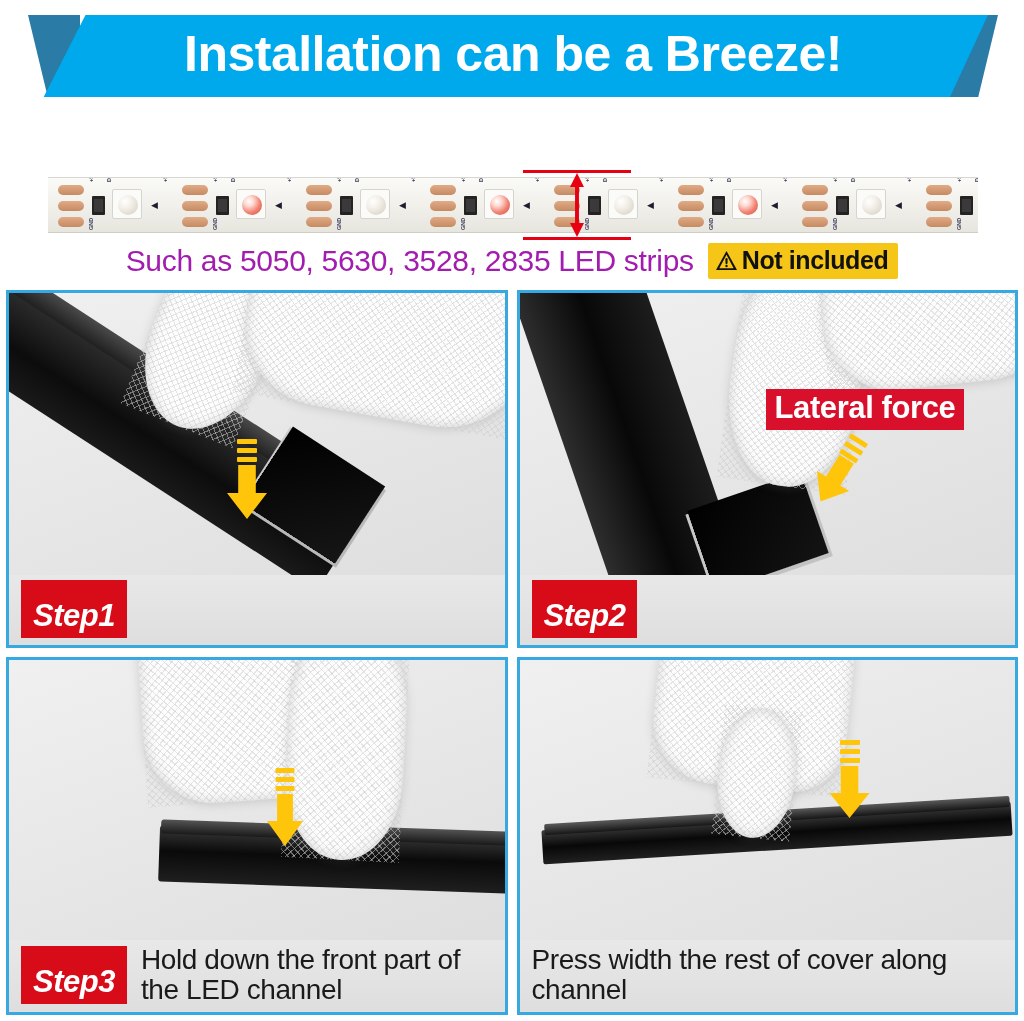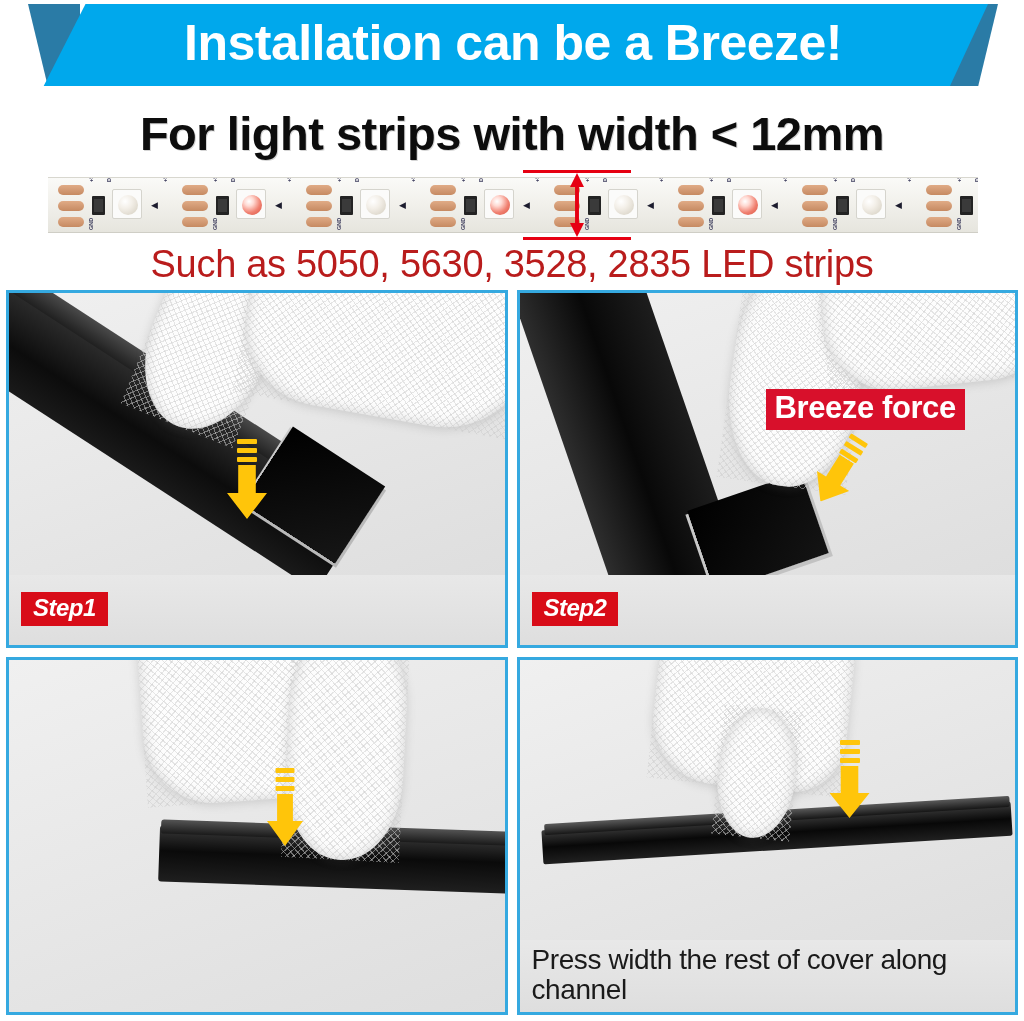--- a/index.html
+++ b/index.html
@@ -5,21 +5,21 @@
   * { box-sizing: border-box; margin: 0; padding: 0; }
   html, body {
     width: 1024px; height: 1021px;
     background: #ffffff;
     font-family: "Liberation Sans", sans-serif;
     overflow: hidden;
   }
   #page { position: relative; width: 1024px; height: 1021px; background:#fff; }
 
   
-  .banner-wrap { position:absolute; left:0; top:4px; width:1024px; height:82px; }
+  .banner-wrap { position:absolute; left:0; top:15px; width:1024px; height:82px; }
   .banner-fold-l, .banner-fold-r {
     position:absolute; top:0; width:52px; height:82px; background:#2a7ba6;
   }
   .banner-fold-l { left:28px; clip-path: polygon(0 0, 100% 0, 100% 100%, 38% 100%); }
   .banner-fold-r { right:26px; clip-path: polygon(0 0, 100% 0, 62% 100%, 0 100%); }
   .banner-main {
     position:absolute; left:38px; top:0; width:950px; height:82px;
     background:#00a8ec;
     clip-path: polygon(5.0% 0, 100% 0, 96.0% 100%, 0.6% 100%);
     display:flex; align-items:center; justify-content:center;
@@ -91,21 +91,21 @@
     position:absolute; left:50%; top:3px; bottom:3px; width:14px; margin-left:-7px;
     background:#e60012;
     clip-path: polygon(50% 0, 100% 22%, 64% 22%, 64% 78%, 100% 78%, 50% 100%, 0 78%, 36% 78%, 36% 22%, 0 22%);
   }
 
   
   .suchas-row {
     position:absolute; left:0; top:243px; width:1024px;
     display:flex; align-items:center; justify-content:center; gap:14px;
   }
-  .suchas-text { font-size:38px; color:#b91c1c; white-space:nowrap; letter-spacing:-0.3px; }
+  .suchas-text { font-size:30px; color:#a21caf; white-space:nowrap; letter-spacing:-0.3px; }
   .notinc {
     display:flex; align-items:center; gap:4px;
     background:#f5c518; padding:3px 10px 4px 7px; border-radius:2px;
   }
   .notinc-label { font-size:25px; font-weight:bold; color:#111; white-space:nowrap; letter-spacing:-0.4px; }
   .warn-tri { width:23px; height:21px; display:block; }
 
   
   .grid {
     position:absolute; left:6px; top:290px; width:1012px; height:725px;
@@ -118,22 +118,22 @@
   }
   .photo { position:relative; flex:1; overflow:hidden;
     background: linear-gradient(160deg,#f0f0f0 0%,#e8e8e8 45%,#dedede 100%); }
   .caption {
     position:relative; display:flex; align-items:center; gap:14px;
     padding:5px 10px 7px 12px; min-height:70px;
     background: linear-gradient(180deg,#e8e8e8,#dedede);
   }
   .steptag {
     flex:0 0 auto; background:#d80c18; color:#fff;
-    font-size:24px; font-weight:bold; font-style:italic;
-    padding:2px 12px 4px 12px; letter-spacing:-0.5px; white-space:nowrap;
+    font-size:31px; font-weight:bold; font-style:italic;
+    padding:18px 12px 4px 12px; letter-spacing:-0.5px; white-space:nowrap;
     line-height:1.15;
   }
   .captext { font-size:28px; color:#1a1a1a; line-height:1.08; letter-spacing:-0.4px; }
 
   
   .glove {
     position:absolute; background:#fdfdfd;
     box-shadow: 0 0 14px rgba(120,120,120,.35) inset, 0 2px 10px rgba(100,100,100,.22);
   }
   .glove-tex {
@@ -167,21 +167,20 @@
 <div id="page">
 
   <div class="banner-wrap">
     <div class="banner-fold-l"></div>
     <div class="banner-fold-r"></div>
     <div class="banner-main">
       <div class="banner-title">Installation can be a Breeze!</div>
     </div>
   </div>
 
-  <div class="subtitle">For light strips with width &lt; 12mm</div>
 
   <div class="strip-area">
     <div class="strip" id="strip-body">
         <div class="seg" style="left: 0px;">
           <div class="pads">
             <div class="pad p1"></div>
             <div class="pad p2"></div>
             <div class="pad p3"></div>
           </div>
           <div class="chip" style="left: 44px;"></div>
@@ -290,20 +289,29 @@
       </div>
     <div class="measure">
       <div class="mline t"></div>
       <div class="marr"></div>
       <div class="mline b"></div>
     </div>
   </div>
 
   <div class="suchas-row">
     <div class="suchas-text">Such as 5050, 5630, 3528, 2835 LED strips</div>
+    <div class="notinc">
+      <svg class="warn-tri" viewBox="0 0 24 22">
+        <path d="M12 1 L23 21 L1 21 Z" fill="#111"></path>
+        <path d="M12 5 L19.5 19 L4.5 19 Z" fill="#f5c518"></path>
+        <rect x="10.9" y="8.5" width="2.2" height="6.3" rx="1.1" fill="#111"></rect>
+        <circle cx="12" cy="16.8" r="1.25" fill="#111"></circle>
+      </svg>
+      <span class="notinc-label">Not included</span>
+    </div>
   </div>
 
   <div class="grid">
 
     <div class="panel">
       <div class="photo">
 
         <div class="chan" style="left:-40px;top:-30px;width:470px;height:86px;transform:rotate(33deg);transform-origin:left top;
                     background:linear-gradient(180deg,#2b2b2b,#0c0c0c 55%,#1a1a1a);"></div>
         <div class="chan" style="left:-30px;top:-48px;width:470px;height:22px;transform:rotate(33deg);transform-origin:left top;
@@ -340,21 +348,21 @@
         <div class="chan" style="left:178px;top:196px;width:120px;height:86px;transform:rotate(-19deg);
                     background:linear-gradient(135deg,#000,#141414);
                     box-shadow:3px 4px 0 #c2c2c2, -3px 3px 0 #c8c8c8;"></div>
         <div class="glove" style="left:212px;top:-36px;width:130px;height:230px;border-radius:62px/100px;transform:rotate(8deg);">
           <div class="glove-tex"></div>
         </div>
         <div class="glove" style="left:300px;top:-88px;width:240px;height:180px;border-radius:100px 50px 80px 70px;transform:rotate(-6deg);">
           <div class="glove-tex"></div>
         </div>
 
-        <div class="lat-label" style="left:246px;top:96px;">Breeze force</div>
+        <div class="lat-label" style="left:246px;top:96px;">Lateral force</div>
         <div class="farrow" style="left:300px;top:140px;width:40px;height:74px;transform:rotate(32deg);">
           <div class="lines" style="top:0;width:20px;">
             <div class="ln"></div>
               <div class="ln"></div>
               <div class="ln"></div>
           </div>
           <div class="head" style="top:24px;width:38px;height:50px;"></div>
         </div>
       </div>
       <div class="caption">
@@ -377,20 +385,24 @@
         </div>
         <div class="farrow" style="left:258px;top:108px;width:36px;height:78px;">
           <div class="lines" style="top:0;width:19px;">
             <div class="ln"></div>
               <div class="ln"></div>
               <div class="ln"></div>
           </div>
           <div class="head" style="top:26px;width:36px;height:52px;"></div>
         </div>
       </div>
+      <div class="caption">
+        <div class="steptag">Step3</div>
+        <div class="captext">Hold down the front part of the LED channel</div>
+      </div>
     </div>
 
     <div class="panel">
       <div class="photo">
         <div class="chan" style="left:22px;top:156px;width:470px;height:34px;transform:rotate(-3.5deg);
                     background:linear-gradient(180deg,#3d3d3d,#080808 50%,#202020);border-radius:2px;"></div>
         <div class="chan" style="left:24px;top:150px;width:466px;height:11px;transform:rotate(-3.5deg);
                     background:linear-gradient(180deg,#5a5a5a,#161616);border-radius:2px;"></div>
         <div class="glove" style="left:136px;top:-62px;width:195px;height:190px;border-radius:80px 60px 55px 65px;transform:rotate(6deg);">
           <div class="glove-tex"></div>

